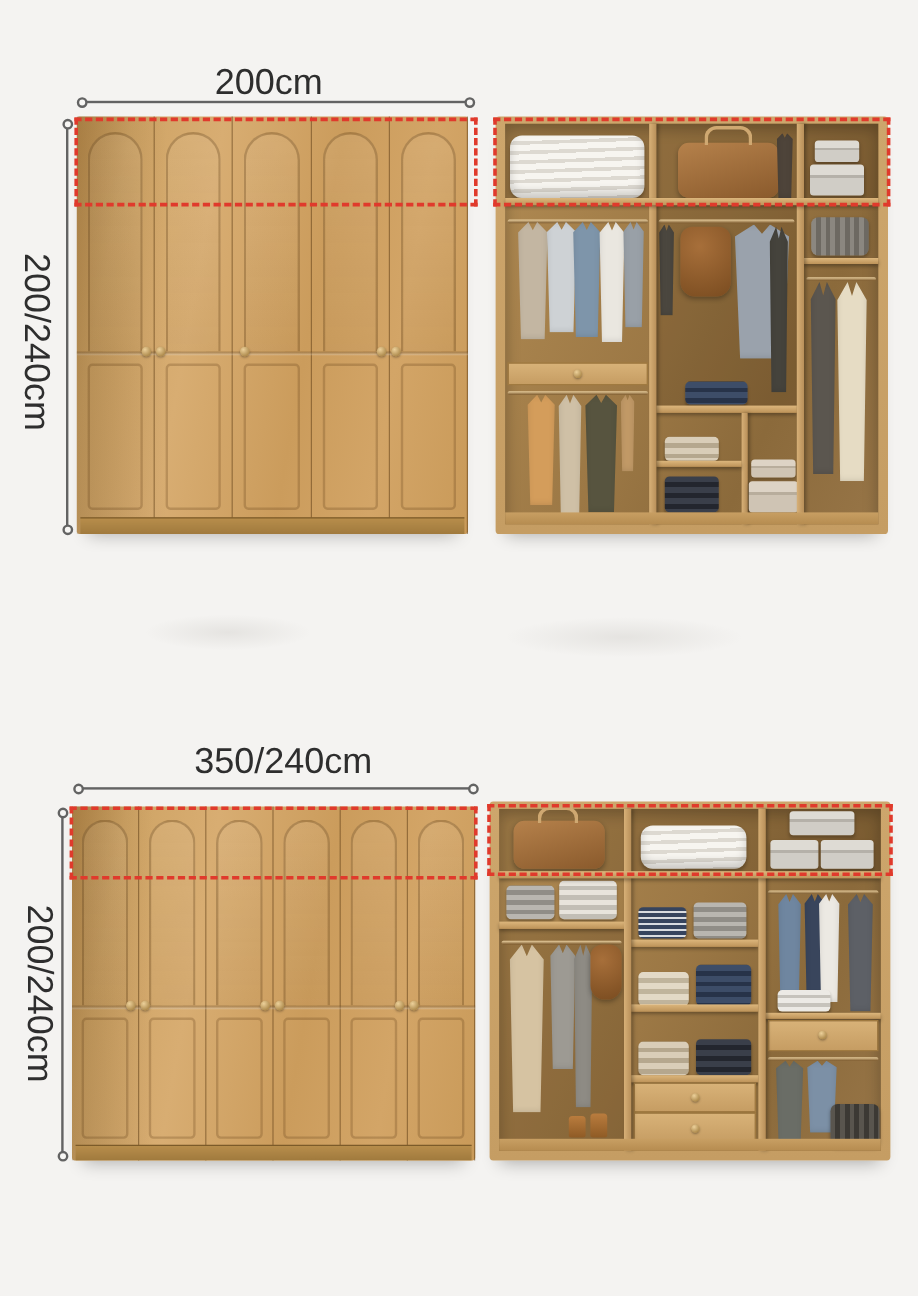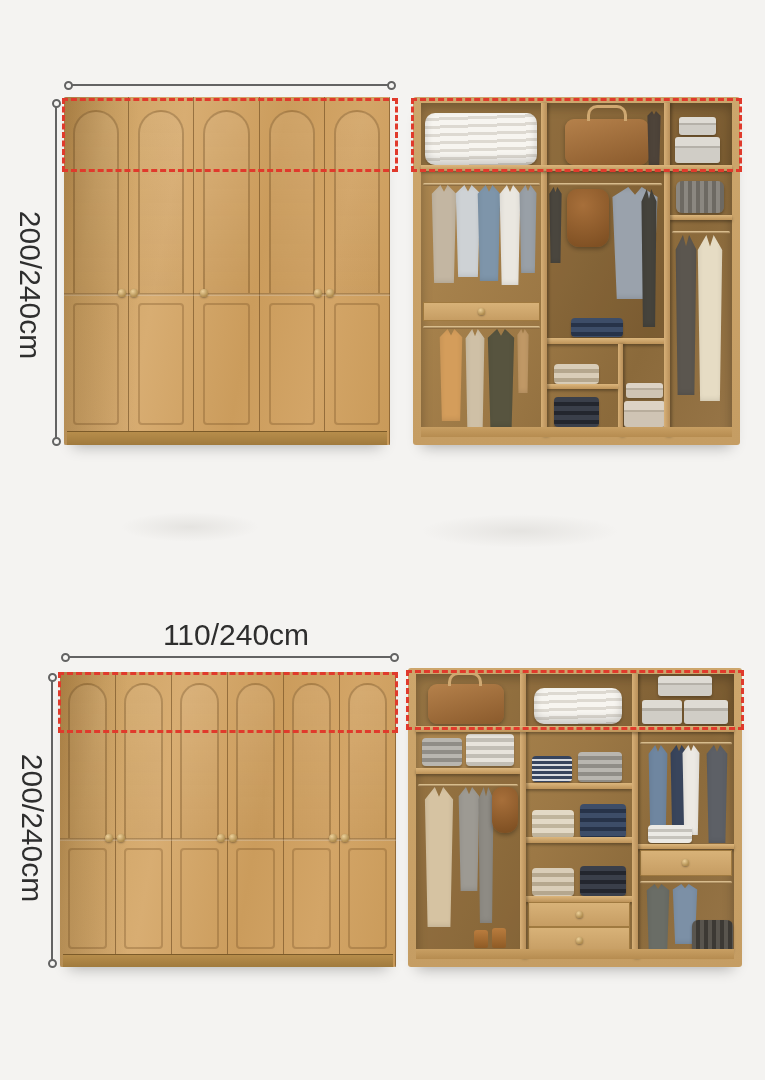--- a/index.html
+++ b/index.html
@@ -85,20 +85,21 @@
        background:linear-gradient(180deg,#b97c3e,#8f5b25);}
   .smudge{position:absolute;background:radial-gradient(ellipse,rgba(120,115,105,.12),rgba(120,115,105,0) 70%);}
 </style>
 </head>
 <body>
 
 <div class="canvas">
 
   <div class="abs" style="left:0;top:0;width:765px;height:560px;">
 
+    <div class="dlabel" style="left:64px;top:52px;width:320px;">200cm</div>
     <div class="dline" style="left:69px;top:84px;width:322px;height:2px;"></div>
     <div class="dcap" style="left:64px;top:81px;"></div>
     <div class="dcap" style="left:387px;top:81px;"></div>
 
     <div class="dlabel vlabel" style="left:-45px;top:268px;width:150px;">200/240cm</div>
     <div class="dline" style="left:55px;top:103px;width:2px;height:338px;"></div>
     <div class="dcap" style="left:52px;top:99px;"></div>
     <div class="dcap" style="left:52px;top:437px;"></div>
 
     <div class="wcl w5" style="left:64px;top:97px;width:326px;height:348px;">
@@ -186,21 +187,21 @@
       <div class="floor"></div>
     </div>
     <div class="redbox" style="left:411px;top:98px;width:331px;height:74px;"></div>
 
     <div class="smudge" style="left:120px;top:512px;width:140px;height:30px;"></div>
     <div class="smudge" style="left:420px;top:514px;width:200px;height:34px;"></div>
   </div>
 
   <div class="abs" style="left:0;top:560px;width:765px;height:520px;">
 
-    <div class="dlabel" style="left:66px;top:58px;width:340px;">110/240cm</div>
+    <div class="dlabel" style="left:66px;top:58px;width:340px;">350/240cm</div>
     <div class="dline" style="left:66px;top:96px;width:328px;height:2px;"></div>
     <div class="dcap" style="left:61px;top:93px;"></div>
     <div class="dcap" style="left:390px;top:93px;"></div>
 
     <div class="dlabel vlabel" style="left:-43px;top:251px;width:150px;">200/240cm</div>
     <div class="dline" style="left:51px;top:117px;width:2px;height:286px;"></div>
     <div class="dcap" style="left:48px;top:113px;"></div>
     <div class="dcap" style="left:48px;top:399px;"></div>
 
     <div class="wcl w6" style="left:60px;top:112px;width:336px;height:295px;">

